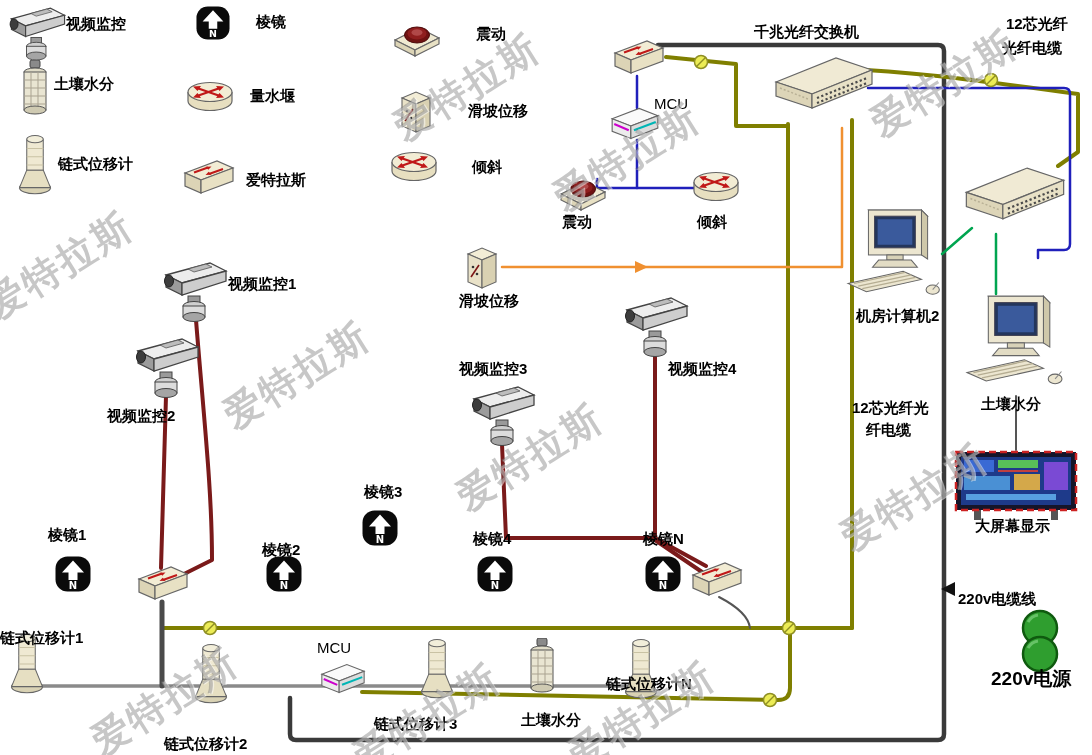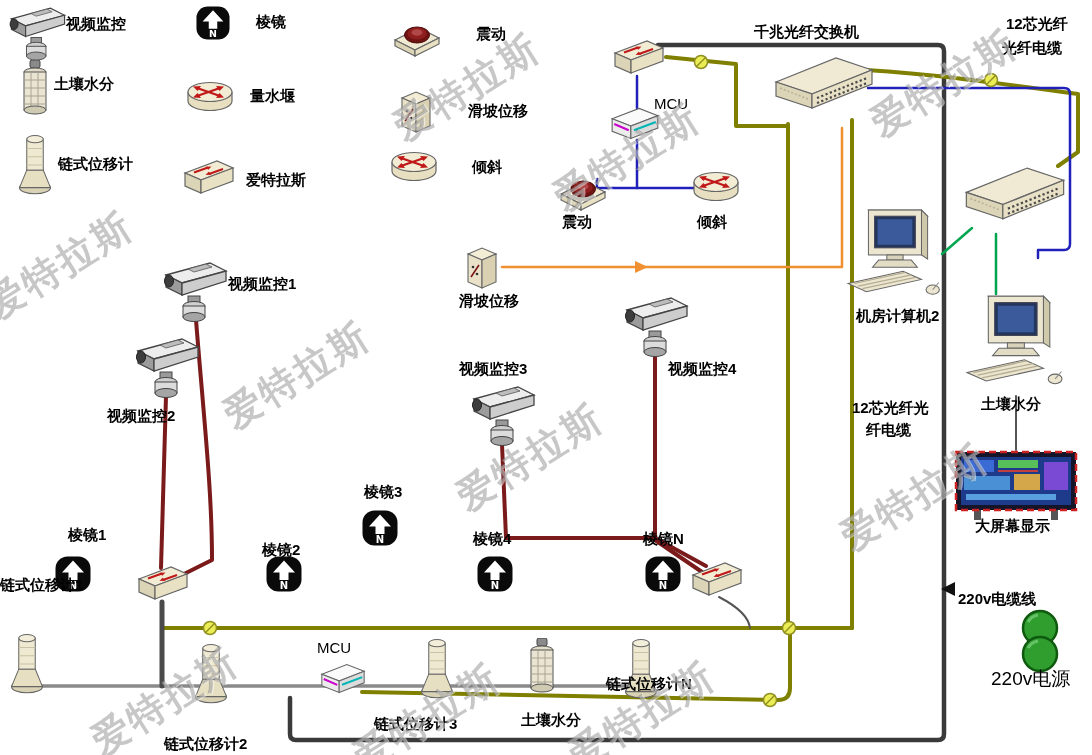--- a/index.html
+++ b/index.html
@@ -2,21 +2,21 @@
 <html style="--camera-cable: #7a1a1a; --fiber-cable: #7f7f00; --mcu-cable: #2020bb; --sensor-cable: #f09030; --lan-cable: #00a550; --rs485-cable: #8a8a8a; --power-cable: #3a3a3a;"><head>
 <meta charset="utf-8">
 <style>
   * { margin:0; padding:0; box-sizing:border-box; }
   html,body { background:#fff; }
   body { font-family:"Liberation Sans","DejaVu Sans",sans-serif; }
   .canvas { position:relative; width:1092px; height:755px; background:#fff; overflow:hidden; }
   .wires { position:absolute; left:0; top:0; }
   .lbl { position:absolute; font-size:15px; font-weight:600; color:#000; white-space:nowrap; line-height:1.1; }
   .lbl.bold { font-weight:400; }
-  .lbl.big { font-size:19px; font-weight:400; }
+  .lbl.big { font-size:19px; font-weight:700; }
   .wm { position:absolute; font-size:38px; font-weight:700; letter-spacing:3px;
         color:rgba(115,115,115,0.40); transform:rotate(-32deg); white-space:nowrap;
         pointer-events:none; text-shadow:1px 1px 0 rgba(255,255,255,0.5); }
   .cable { fill:none; stroke-linecap:round; stroke-linejoin:round; }
   .c-cam    { stroke:var(--camera-cable,#7a1a1a); stroke-width:4; }
   .c-fiber  { stroke:var(--fiber-cable,#7f7f00);  stroke-width:4; }
   .c-blue   { stroke:var(--mcu-cable,#2020bb);    stroke-width:2.5; }
   .c-orange { stroke:var(--sensor-cable,#f09030); stroke-width:2.5; }
   .c-green  { stroke:var(--lan-cable,#00a550);    stroke-width:2.5; }
   .c-gray   { stroke:var(--rs485-cable,#8a8a8a);  stroke-width:3.5; }
@@ -282,26 +282,26 @@
 
   <div class="lbl" style="left:856px;top:308px">机房计算机2</div>
   <div class="lbl" style="left:981px;top:396px">土壤水分</div>
   <div class="lbl" style="left:852px;top:400px">12芯光纤光</div>
   <div class="lbl" style="left:866px;top:422px">纤电缆</div>
   <div class="lbl" style="left:975px;top:518px">大屏幕显示</div>
   <div class="lbl" style="left:958px;top:591px">220v电缆线</div>
   <div class="lbl big" style="left:991px;top:669px">220v电源</div>
 
   <div class="lbl" style="left:364px;top:484px">棱镜3</div>
-  <div class="lbl" style="left:68px;top:527px">棱镜1</div>
+  <div class="lbl" style="left:48px;top:527px">棱镜1</div>
   <div class="lbl" style="left:262px;top:542px">棱镜2</div>
   <div class="lbl" style="left:473px;top:531px">棱镜4</div>
   <div class="lbl" style="left:643px;top:531px">棱镜N</div>
 
-  <div class="lbl" style="left:0px;top:577px">链式位移计1</div>
+  <div class="lbl" style="left:0px;top:630px">链式位移计1</div>
   <div class="lbl" style="left:164px;top:736px">链式位移计2</div>
   <div class="lbl bold" style="left:317px;top:640px">MCU</div>
   <div class="lbl" style="left:374px;top:716px">链式位移计3</div>
   <div class="lbl" style="left:521px;top:712px">土壤水分</div>
   <div class="lbl" style="left:606px;top:676px">链式位移计N</div>
 
   <div class="wm" style="left:385px;top:62px">爱特拉斯</div>
   <div class="wm" style="left:545px;top:132px">爱特拉斯</div>
   <div class="wm" style="left:-22px;top:240px">爱特拉斯</div>
   <div class="wm" style="left:215px;top:350px">爱特拉斯</div>

